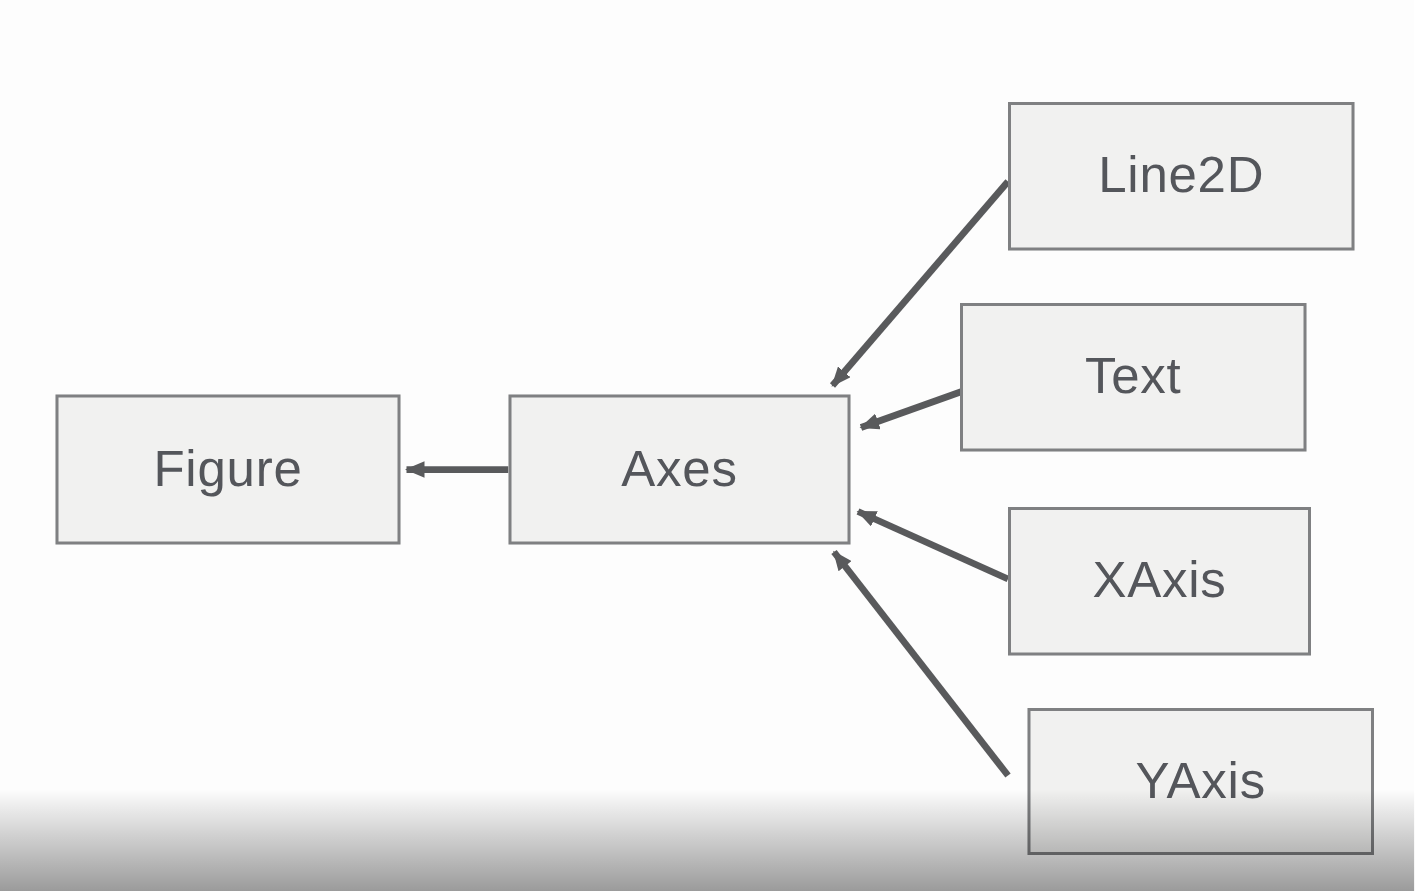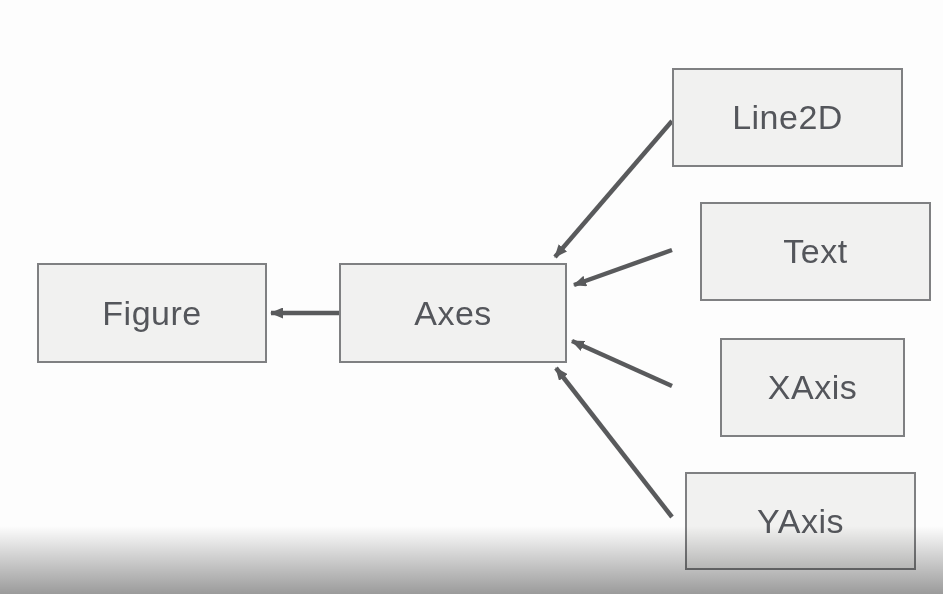--- a/index.html
+++ b/index.html
@@ -29,22 +29,22 @@
     display: flex;
     align-items: center;
     justify-content: center;
     color: #54565b;
     font-size: 34px;
     letter-spacing: 0.5px;
   }
   .node-figure { left: 37px;  top: 263px; width: 230px; height: 100px; }
   .node-axes   { left: 339px; top: 263px; width: 228px; height: 100px; }
   .node-line2d { left: 672px; top: 68px;  width: 231px; height: 99px; }
-  .node-text   { left: 700px; top: 202px; width: 231px; height: 99px; }
-  .node-xaxis  { left: 672px; top: 338px; width: 185px; height: 99px; margin-left: 48px; }
+  .node-text   { left: 640px; top: 202px; width: 231px; height: 99px; }
+  .node-xaxis  { left: 672px; top: 338px; width: 202px; height: 99px; }
   .node-yaxis  { left: 685px; top: 472px; width: 231px; height: 98px; }
   .bottom-fade {
     position: absolute;
     left: 0;
     right: 0;
     top: 526px;
     bottom: 0;
     background: linear-gradient(180deg, rgba(0,0,0,0) 0%, rgba(0,0,0,0.39) 100%);
     pointer-events: none;
   }

